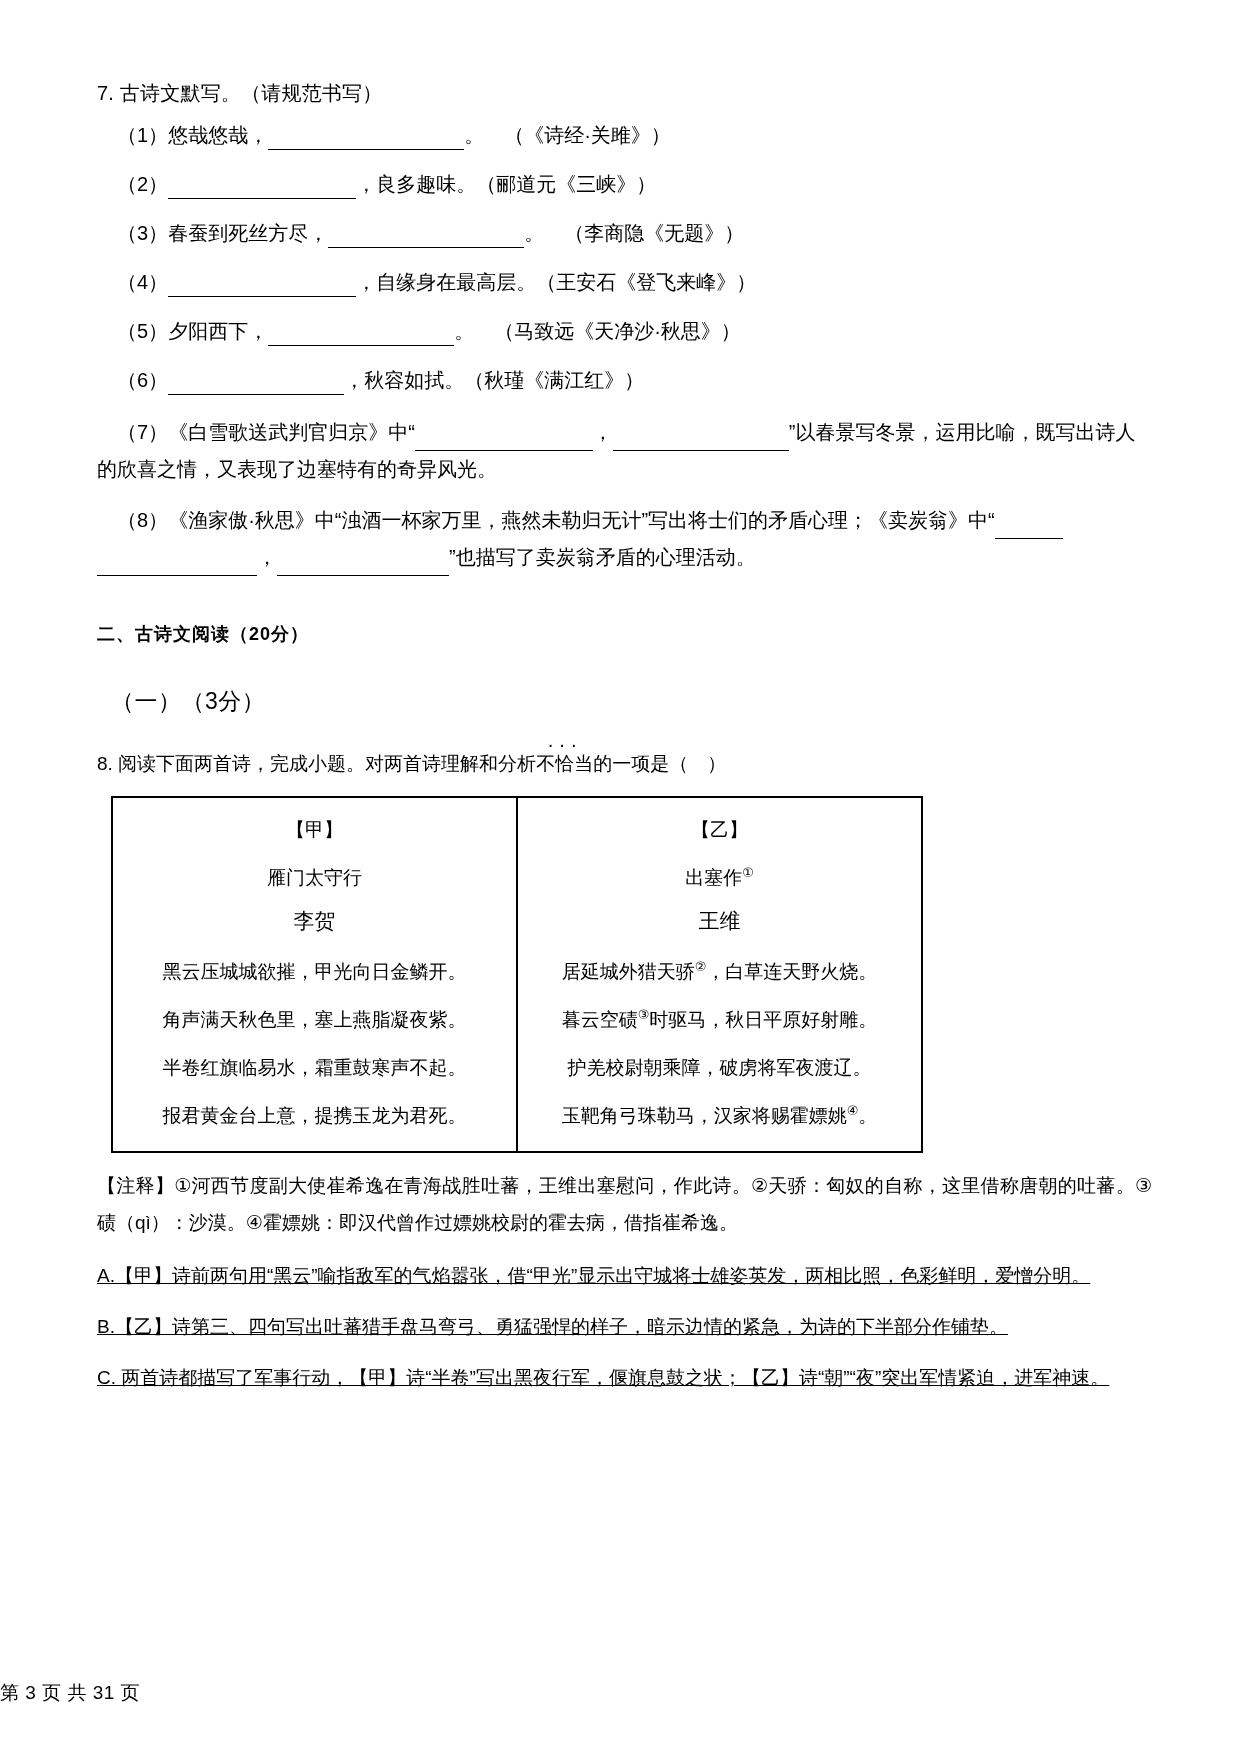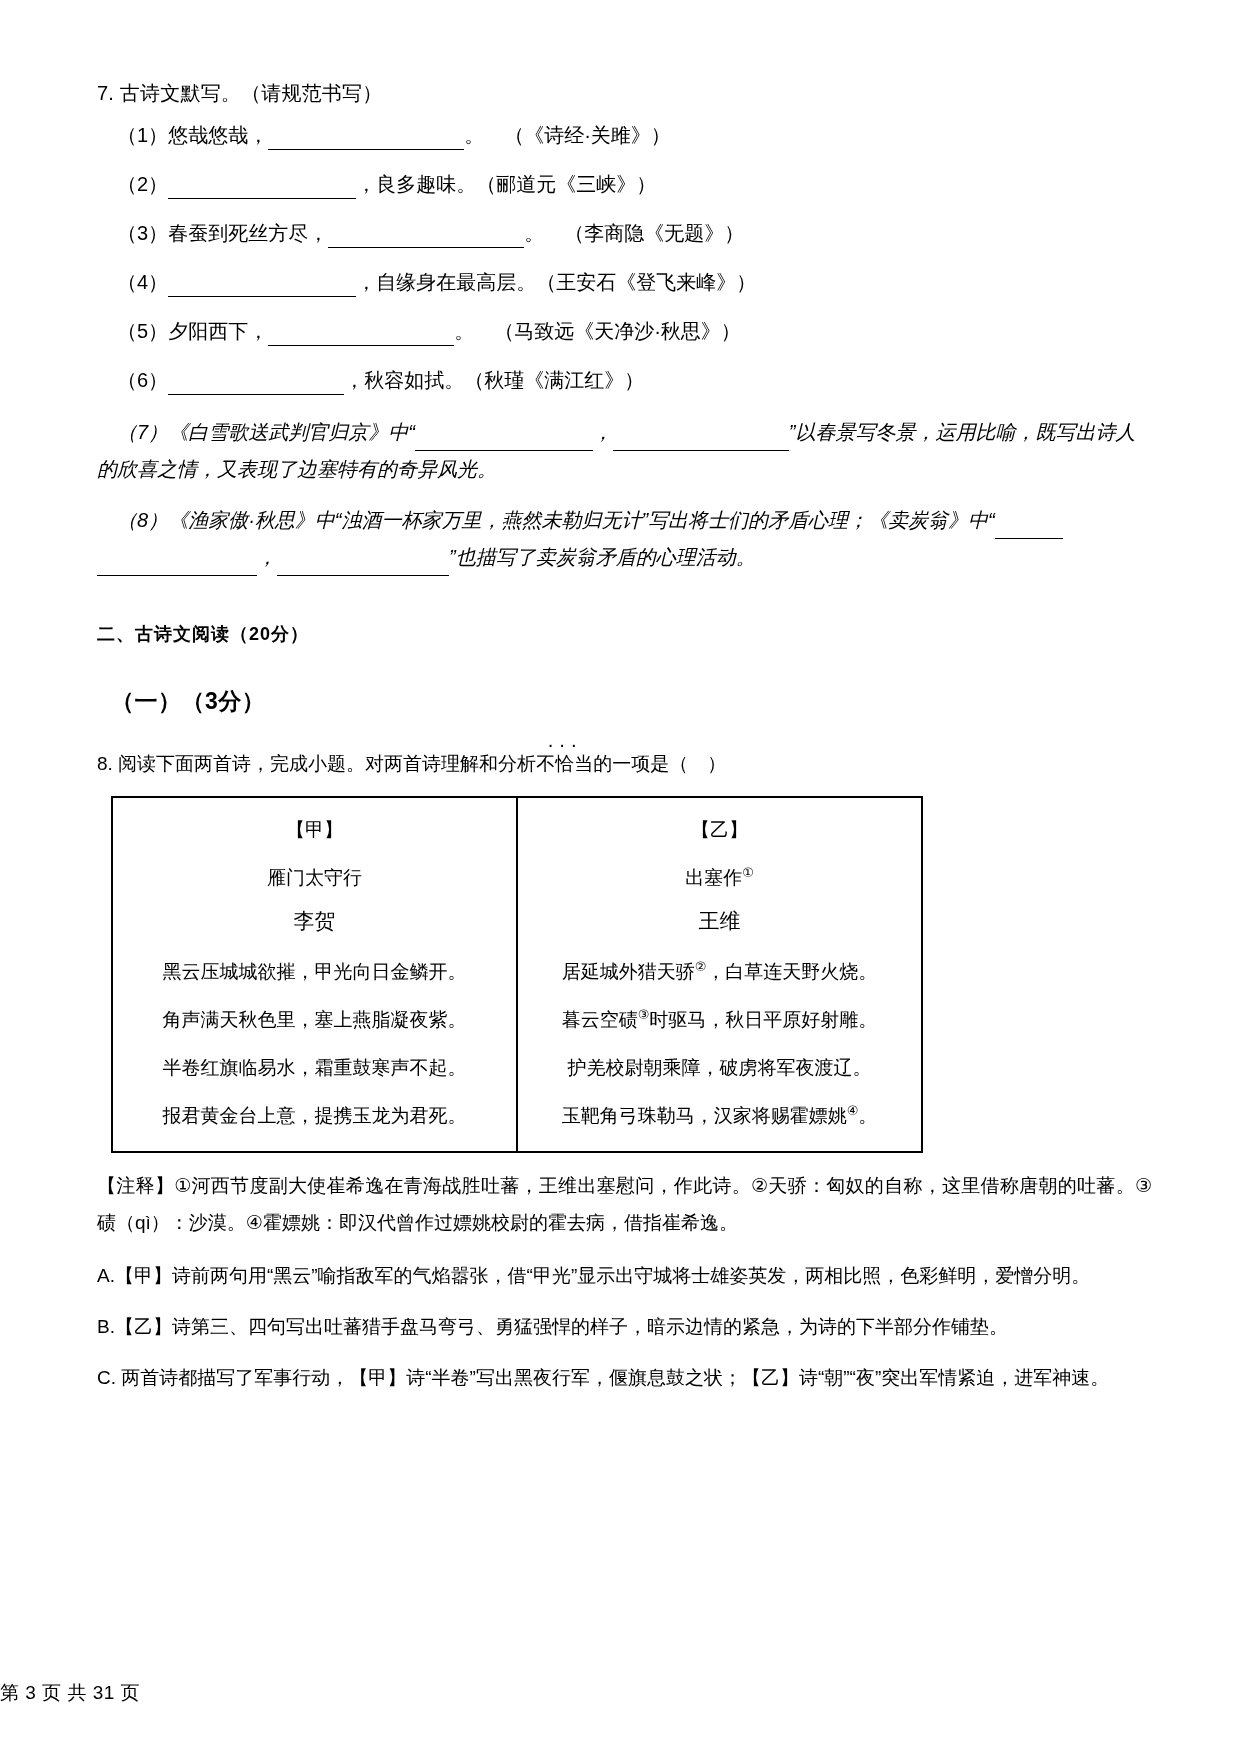--- a/index.html
+++ b/index.html
@@ -42,21 +42,20 @@
     margin: 0 0 19px 0;
     padding-left: 20px;
     white-space: nowrap;
   }
   .fill-item.wrap {
     white-space: normal;
     padding-left: 0;
     text-indent: 20px;
     line-height: 1.85;
     margin-bottom: 14px;
-    font-style: italic;
   }
   .blank {
     display: inline-block;
     border-bottom: 1.5px solid #000;
     vertical-align: bottom;
     height: 1.05em;
   }
   .b-w1 { width: 196px; }
   .b-w2 { width: 188px; }
   .b-w3 { width: 196px; }
@@ -71,21 +70,21 @@
 
   
   .sec-title {
     font-size: 18px;
     font-weight: bold;
     margin: 46px 0 40px 0;
     letter-spacing: 1px;
   }
   .sub-title {
     font-size: 23px;
-    font-weight: bold;
+    font-weight: normal;
     margin: 0 0 34px 14px;
     letter-spacing: 0.5px;
   }
 
   
   .q8-line {
     font-size: 19px;
     line-height: 1.4;
     margin: 0 0 18px 0;
     position: relative;
@@ -153,20 +152,21 @@
     font-size: 19px;
     line-height: 1.95;
     margin: 14px 0 16px 0;
     text-align: justify;
   }
   .option {
     font-size: 19px;
     line-height: 1.95;
     margin: 0 0 14px 0;
     text-align: justify;
+    text-decoration: underline;
   }
 
   
   .footer {
     position: absolute;
     left: 0;
     bottom: 48px;
     width: 1240px;
     text-align: left;
     font-size: 19px;

